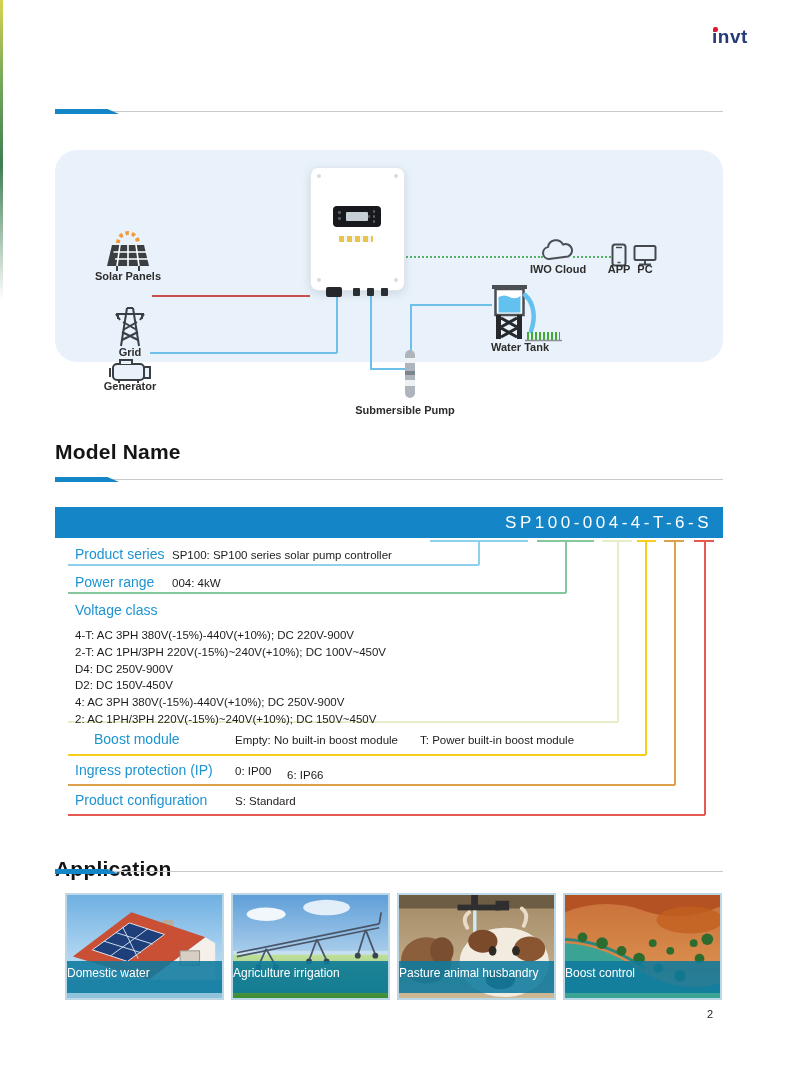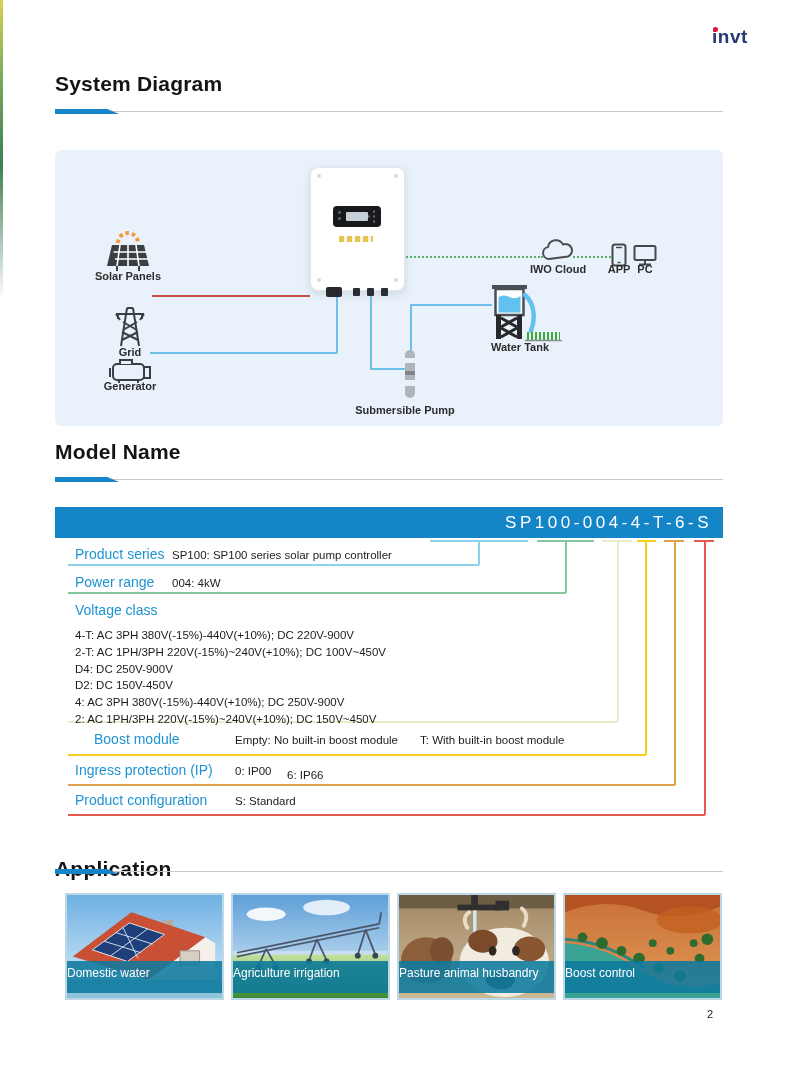--- a/index.html
+++ b/index.html
@@ -16,21 +16,21 @@
   .logo .txt{position:relative;}
   .logo .dot{position:absolute;left:1px;top:1px;width:4.5px;height:4.5px;border-radius:50%;background:#e8112d;}
 
   
   .h{position:absolute;left:55px;margin:0;font-size:21px;font-weight:700;color:#141414;letter-spacing:0.2px;}
   .rule{position:absolute;left:55px;width:668px;height:1px;background:#c9c9c9;}
   .rule .acc{position:absolute;left:0;top:-2px;width:64px;height:5px;background:#1486c8;
     clip-path:polygon(0 0,82% 0,100% 100%,0 100%);}
 
   
-  .panel{position:absolute;left:55px;top:150px;width:668px;height:276px;background:#e9f2fa;border-radius:6px;}
+  .panel{position:absolute;left:55px;top:150px;width:668px;height:212px;background:#e9f2fa;border-radius:22px;}
   .diag-label{position:absolute;font-size:11px;font-weight:600;color:#2d2d2d;text-align:center;}
 
   .wire{position:absolute;}
   .wire-red{height:2px;background:#c9504a;}
   .wire-blue-h{height:2px;background:#6ec0ea;}
   .wire-blue-v{width:2px;background:#6ec0ea;}
   .wire-green{height:0;border-top:2px dotted #55b068;}
 
   
   .inverter{position:absolute;left:255px;top:17px;width:93px;height:122px;background:#ffffff;
@@ -71,21 +71,20 @@
 <body>
 
 <div class="page">
 
   <div class="edge-strip"></div>
 
   <div class="logo">
     <span class="txt">invt</span><span class="dot"></span>
   </div>
 
-  <h1 class="h" style="top:72px;">System Diagram</h1>
   <div class="rule" style="top:111px;">
       <i class="acc"></i>
     </div>
 
   <div class="panel">
 
     <div class="wire wire-red" style="left:97px;top:145px;width:158px;"></div>
     <div class="wire wire-blue-h" style="left:95px;top:202px;width:187px;"></div>
     <div class="wire wire-blue-v" style="left:281px;top:139px;height:64px;"></div>
     <div class="wire wire-blue-v" style="left:315px;top:139px;height:80px;"></div>
@@ -225,21 +224,21 @@
     <div>4-T: AC 3PH 380V(-15%)-440V(+10%); DC 220V-900V</div>
     <div>2-T: AC 1PH/3PH 220V(-15%)~240V(+10%); DC 100V~450V</div>
     <div>D4: DC 250V-900V</div>
     <div>D2: DC 150V-450V</div>
     <div>4: AC 3PH 380V(-15%)-440V(+10%); DC 250V-900V</div>
     <div>2: AC 1PH/3PH 220V(-15%)~240V(+10%); DC 150V~450V</div>
   </div>
 
   <div class="row-label" style="left:75px;top:731px;margin-left:19px;">Boost module</div>
   <div class="row-value" style="left:235px;top:734px;">Empty: No built-in boost module</div>
-  <div class="row-value" style="left:420px;top:734px;">T: With built-in boost module</div>
+  <div class="row-value" style="left:420px;top:734px;">T: Power built-in boost module</div>
 
   <div class="row-label" style="left:75px;top:762px;">Ingress protection (IP)</div>
   <div class="row-value" style="left:235px;top:765px;">0: IP00</div>
   <div class="row-value" style="left:287px;top:769px;">6: IP66</div>
 
   <div class="row-label" style="left:75px;top:792px;">Product configuration</div>
   <div class="row-value" style="left:235px;top:795px;">S: Standard</div>
 
   <h1 class="h" style="top:832px;margin-top:25px;">Application</h1>
   <div class="rule" style="top:871px;">

